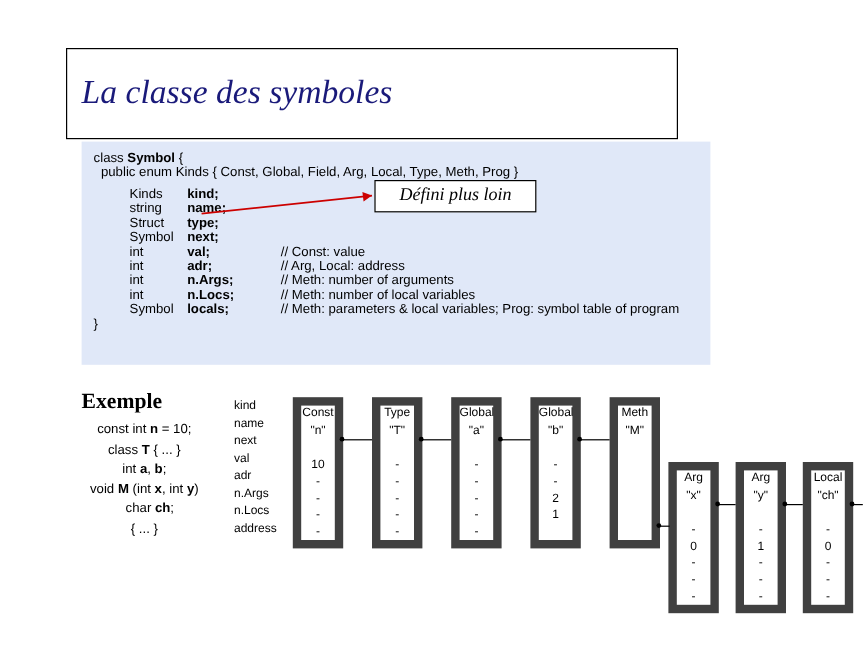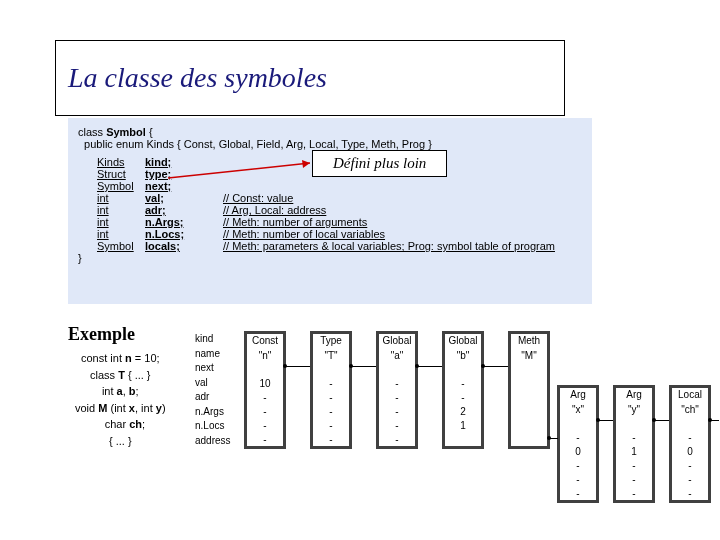--- a/index.html
+++ b/index.html
@@ -2,51 +2,56 @@
 <html><head>
 <meta charset="utf-8">
 <style>
   * { margin: 0; padding: 0; box-sizing: border-box; }
   body { width: 720px; height: 540px; background: #fff; font-family: "Times New Roman", serif; position: relative; }
   .title-box { position: absolute; left: 55px; top: 40px; width: 510px; border: 1px solid #000; padding: 21px 12px; }
   .title-text { font-size: 28px; font-style: italic; color: #1a1a7a; }
   .code-box { position: absolute; left: 68px; top: 118px; width: 524px; height: 186px; background: #E0E8F8; padding: 8px 10px; font-family: Arial, sans-serif; font-size: 11px; color: #000; }
   .line { white-space: pre; }
   .line b { font-weight: bold; }
-  .decl-table { margin-left: 19px; margin-top: 6px; text-decoration: underline; }
+  .decl-table { margin-left: 30px; margin-top: 6px; }
   .decl-row { display: flex; flex-direction: row; }
   .decl-type { width: 48px; }
   .decl-name { font-weight: bold; width: 52px; }
   .decl-comment { }
   .defini-box { position: absolute; left: 312px; top: 150px; border: 1px solid #000; background: #fff; padding: 4px 20px; font-family: "Times New Roman", serif; font-size: 15px; font-style: italic; }
   .arrow-svg { position: absolute; left: 0; top: 0; width: 720px; height: 540px; pointer-events: none; }
   .exemple-title { position: absolute; left: 68px; top: 324px; font-family: "Times New Roman", serif; font-size: 18px; font-weight: bold; }
   .exemple-code { position: absolute; left: 75px; top: 350px; font-family: Arial, sans-serif; font-size: 11px; line-height: 1.5; text-align: center; }
   .exemple-code b { font-weight: bold; }
   .node-labels { position: absolute; left: 195px; top: 332px; font-family: Arial, sans-serif; font-size: 10px; line-height: 1.45; }
-  .sym-node { position: absolute; border: 3px solid #404040; font-family: Arial, sans-serif; font-size: 10px; text-align: center; width: 42px; background: #fff; }
+  .sym-node { position: absolute; border: 7px solid #404040; font-family: Arial, sans-serif; font-size: 10px; text-align: center; width: 42px; background: #fff; }
   .sym-node .cell { height: 14px; line-height: 14px; }
   .sym-node .cell + .cell { border-top: 1px solid transparent; }
   .link-stub { position: absolute; border-top: 1px solid #000; }
   .link-dot { position: absolute; width: 4px; height: 4px; background: #000; border-radius: 50%; }
 </style>
 </head>
 <body>
 
 <div class="title-box">
   <div class="title-text">La classe des symboles</div>
 </div>
 
 <div class="code-box">
   <div class="line">class <b>Symbol</b> {</div>
   <div class="line">  public enum Kinds { Const, Global, Field, Arg, Local, Type, Meth, Prog }</div>
   <div class="decl-table">
     <div class="decl-row">
         <span class="decl-type">Kinds</span>
         <span class="decl-name">kind;</span>
+        <span class="decl-comment"></span>
+      </div>
+    <div class="decl-row">
+        <span class="decl-type">string</span>
+        <span class="decl-name">name;</span>
         <span class="decl-comment"></span>
       </div>
     <div class="decl-row">
         <span class="decl-type">Struct</span>
         <span class="decl-name">type;</span>
         <span class="decl-comment"></span>
       </div>
     <div class="decl-row">
         <span class="decl-type">Symbol</span>
         <span class="decl-name">next;</span>

